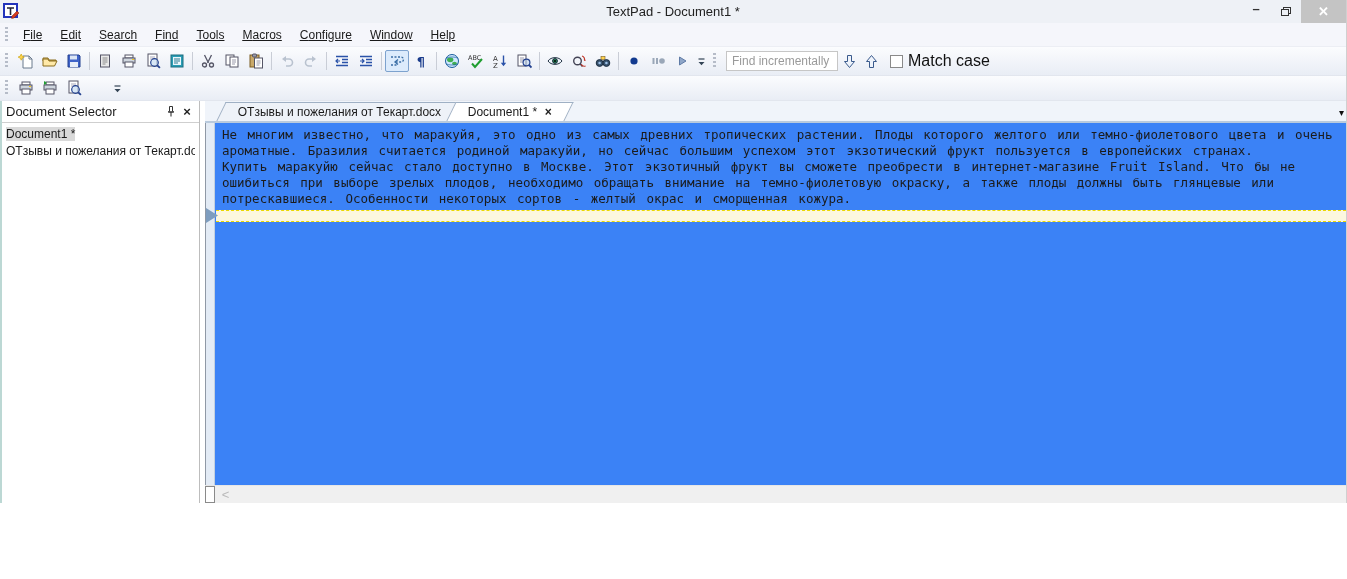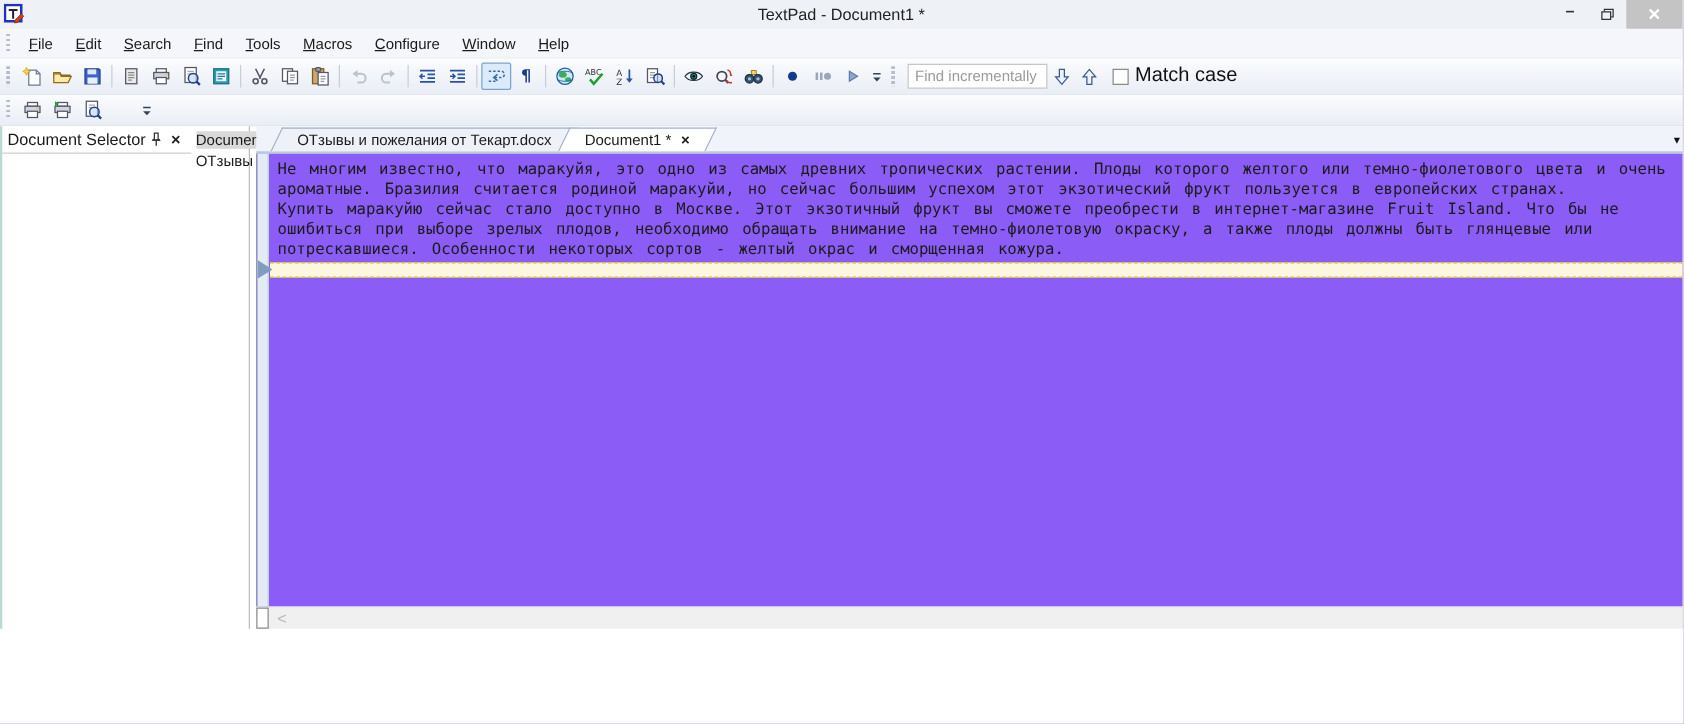--- a/index.html
+++ b/index.html
@@ -21,21 +21,21 @@
   .restore-glyph { width:10px; height:9px; position:relative; }
   .restore-glyph i { position:absolute; border:1px solid #333; background:#eef1f6; display:block; }
   .restore-glyph .back { width:8px; height:7px; left:2px; top:0; }
   .restore-glyph .front { width:8px; height:7px; left:0; top:2px; }
   .win-btn.close { background:#c4c4c4; color:#fff; font-weight:bold; width:45px; }
 
   
   .menubar { height:24px; background:#f5f6fb; display:flex; align-items:center; border-bottom:1px solid #eceef4; flex:0 0 auto; }
   .grip { width:3px; height:16px; margin:0 6px 0 5px;
           background:repeating-linear-gradient(180deg,#b6bcc8 0 2px,transparent 2px 4px); }
-  .menu-item { padding:4px 9px; cursor:default; white-space:nowrap; }
+  .menu-item { padding:4px 9px; cursor:default; white-space:nowrap;text-decoration:underline; }
   .menu-item::first-letter { text-decoration:underline; }
 
   
   .toolbar { height:29px; background:linear-gradient(#fbfcfe,#e9edf5); display:flex; align-items:center; border-bottom:1px solid #e2e6ee; flex:0 0 auto; }
   .toolbar2 { height:25px; }
   .tb-btn { width:24px; height:22px; display:flex; align-items:center; justify-content:center; border:1px solid transparent; border-radius:2px; }
   .tb-btn.pressed { background:#dcebfc; border-color:#7da2ce; }
   .tb-ic { display:flex; align-items:center; justify-content:center; }
   .sep { width:1px; height:18px; background:#c9cdd6; margin:0 3px; }
   .overflow-btn { width:14px; height:22px; display:flex; align-items:center; justify-content:center; }
@@ -43,42 +43,42 @@
   .find-group { display:flex; align-items:center; margin-left:4px; }
   .find-input { width:112px; height:20px; border:1px solid #c6c6c6; padding:5px 5px; font-family:"Liberation Sans",sans-serif; font-size:12px; color:#222; }
   .find-input::placeholder { color:#9a9a9a; }
   .arrow-btn { width:22px; height:22px; display:flex; align-items:center; justify-content:center; }
   .chk { width:13px; height:13px; border:1px solid #8a8a8a; background:#fff; margin:0 5px 0 8px; }
   .chk-label { font-size:16px; color:#111; }
 
   
   .body-row { flex:1; display:flex; min-height:0; border-left:2px solid #bcd8d4; }
 
-  .sidebar { width:198px; display:flex; border-right:1px solid #bdbdbd; background:#fff; }
+  .sidebar { width:198px; display:flex; flex-direction:column; border-right:1px solid #bdbdbd; background:#fff; }
   .sidebar-header { height:22px; display:flex; align-items:center; padding:0 4px 0 4px; border-bottom:1px solid #cfcfcf; font-size:13px; }
   .sidebar-title { flex:1; white-space:nowrap; overflow:hidden; }
   .panel-btn { width:16px; height:16px; display:flex; align-items:center; justify-content:center; color:#222; font-size:13px; }
   .sidebar-items { padding:3px 4px; }
   .sidebar-item { font-size:12px; line-height:17px; white-space:nowrap; overflow:hidden; }
   .sidebar-item.selected > span { background:#d9d9d9; }
 
   .editor-col { flex:1; display:flex; flex-direction:column; min-width:0; padding-left:5px; }
 
   
   .tabbar { height:22px; background:#f0f4fa; display:flex; align-items:flex-end; border-bottom:2px solid #b9cadd; position:relative; flex:0 0 auto; }
   .tab { height:19px; display:flex; align-items:center; padding:0 16px; margin-right:-7px;
          transform:skewX(-26deg); border:1px solid #9fb0c4; border-bottom:none; background:#eef2f8; }
   .tab:first-child { margin-left:16px; }
   .tab .lbl { transform:skewX(26deg); white-space:nowrap; font-size:12px; color:#1a1a1a; }
   .tab.active { background:#fff; z-index:2; }
   .tab .tab-close { transform:skewX(26deg); margin-left:8px; font-weight:bold; font-size:12px; color:#222; }
   .tab-dropdown { position:absolute; right:2px; bottom:3px; font-size:10px; color:#111; }
 
   
-  .editor { flex:1; position:relative; background:#8b5cf6; display:flex; min-height:0; border-left:1px solid #8f98a5; }
+  .editor { flex:1; position:relative; background:#3b82f6; display:flex; min-height:0; border-left:1px solid #8f98a5; }
   .margin-strip { width:9px; background:#e3ebf5; border-right:1px solid #c3d0e0; flex:0 0 auto; }
   .text-area { flex:1; padding:4px 2px 0 7px; font-family:"DejaVu Sans Mono", monospace;
                font-size:12.5px; line-height:16px; color:#1b1b1b; white-space:pre; overflow:hidden;
                word-spacing:3px; }
   .editor-line { height:16px; }
   .current-line { position:absolute; left:10px; right:0; top:87px; height:12px;
                   background:#fcf7df; border-top:1px dashed #ecd800; border-bottom:1px dashed #ecd800; }
   .caret-marker { position:absolute; left:0; top:85px; width:12px; height:15px; background:#7e9dbf;
                   clip-path:polygon(0 0, 100% 50%, 0 100%); border:0; }
 

